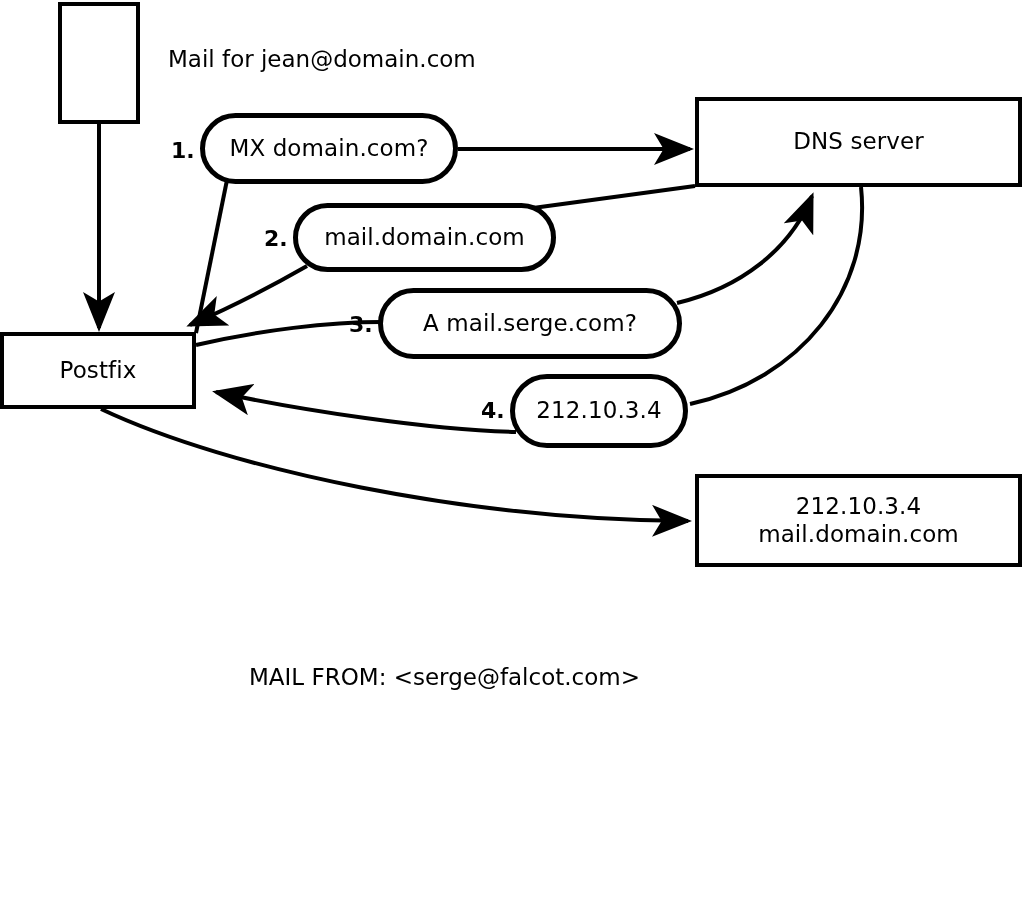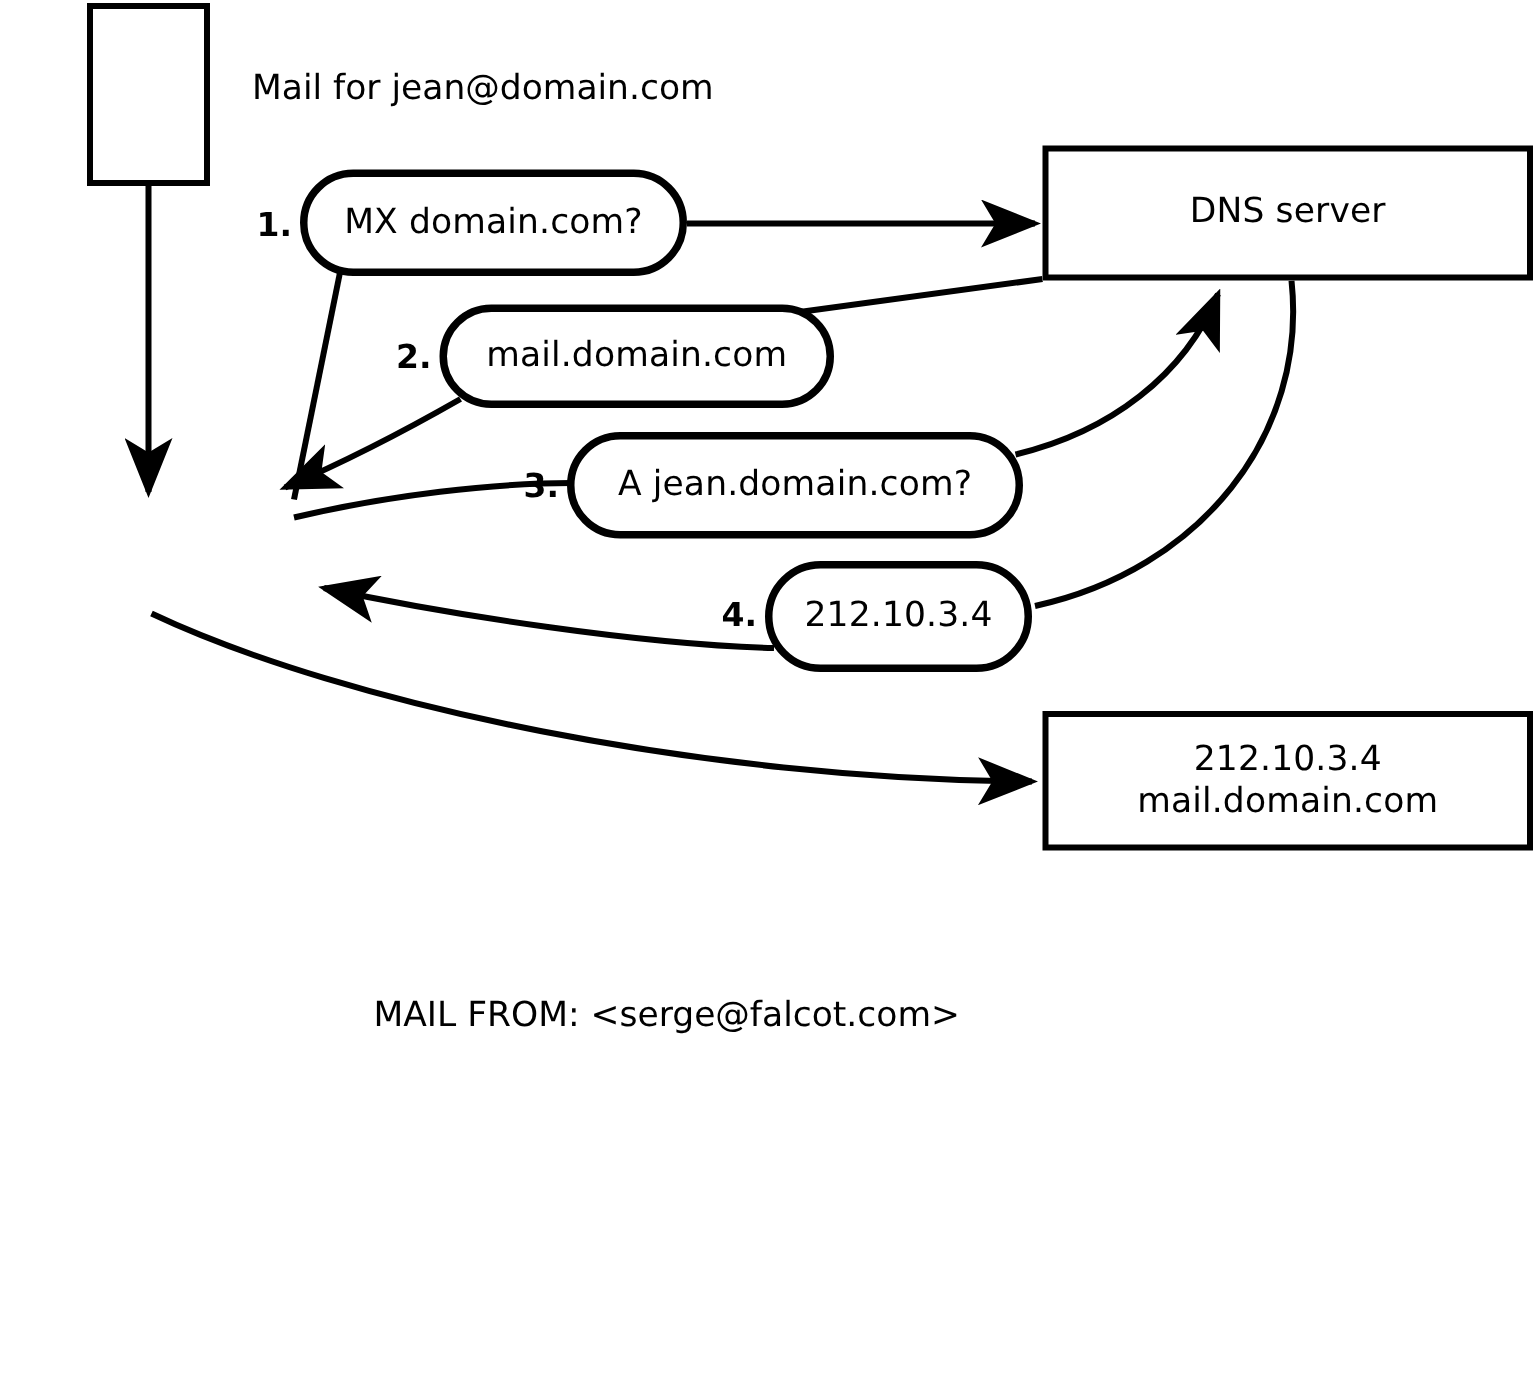--- a/index.html
+++ b/index.html
@@ -123,23 +123,26 @@
     <span class="node-line">DNS server</span>
   </div>
 
   <div class="step-num" style="left:264px; top:226px;">2.</div>
   <div class="node pill" style="left:293px; top:203px; width:263px; height:69px;">
     <span class="node-line">mail.domain.com</span>
   </div>
 
   <div class="step-num" style="left:349px; top:312px;">3.</div>
   <div class="node pill" style="left:378px; top:288px; width:304px; height:71px;">
-    <span class="node-line">A jean.domain.com?</span>
+    <span class="node-line">A mail.serge.com?</span>
   </div>
 
+  <div class="node rect" style="left:0px; top:332px; width:196px; height:77px;">
+    <span class="node-line">Postfix</span>
+  </div>
 
   <div class="step-num" style="left:481px; top:398px;">4.</div>
   <div class="node pill" style="left:510px; top:374px; width:178px; height:74px;">
     <span class="node-line">212.10.3.4</span>
   </div>
 
   <div class="node rect" style="left:695px; top:474px; width:327px; height:93px;">
     <span class="node-line">212.10.3.4</span>
     <span class="node-line">mail.domain.com</span>
   </div>

